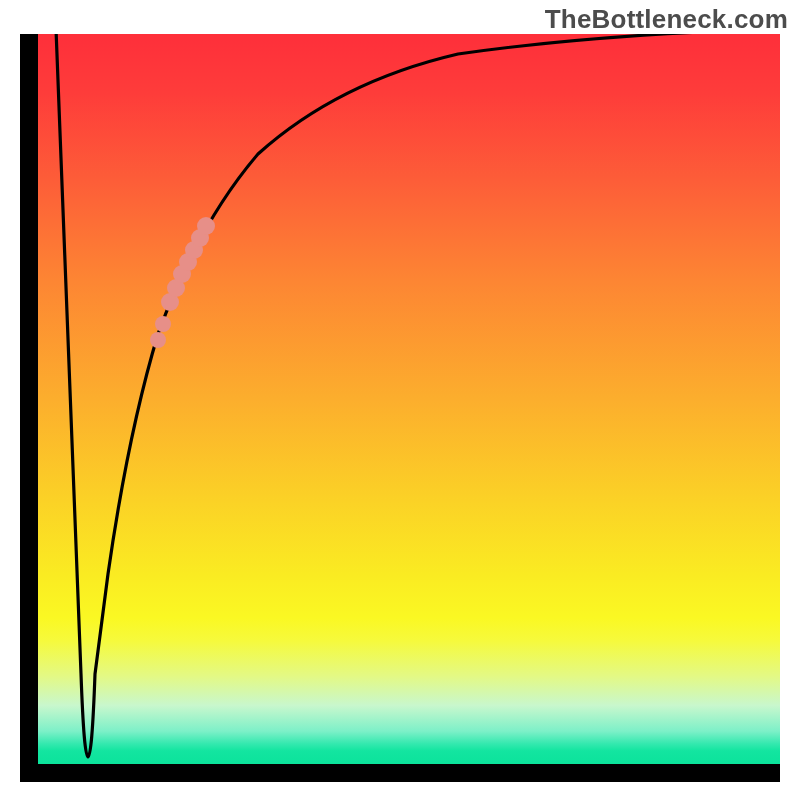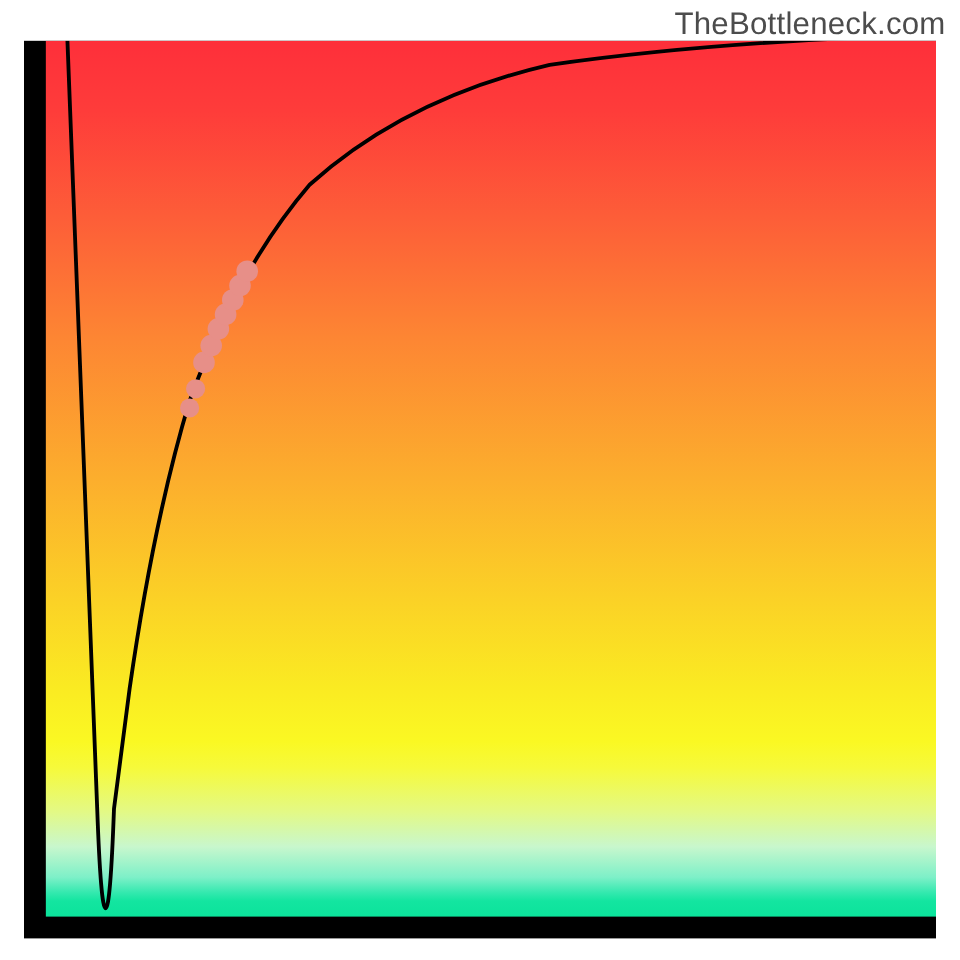--- a/index.html
+++ b/index.html
@@ -14,21 +14,21 @@
   .wrap {
     position: relative;
     width: 800px;
     height: 800px;
   }
   .watermark {
     position: absolute;
     top: 4px;
     right: 12px;
     font-size: 26px;
-    font-weight: 400;
+    font-weight: 700;
     color: #4c4c4c;
     letter-spacing: 0.2px;
     user-select: none;
   }
   .frame {
     position: absolute;
     left: 20px;
     top: 34px;
     width: 760px;
     height: 748px;

